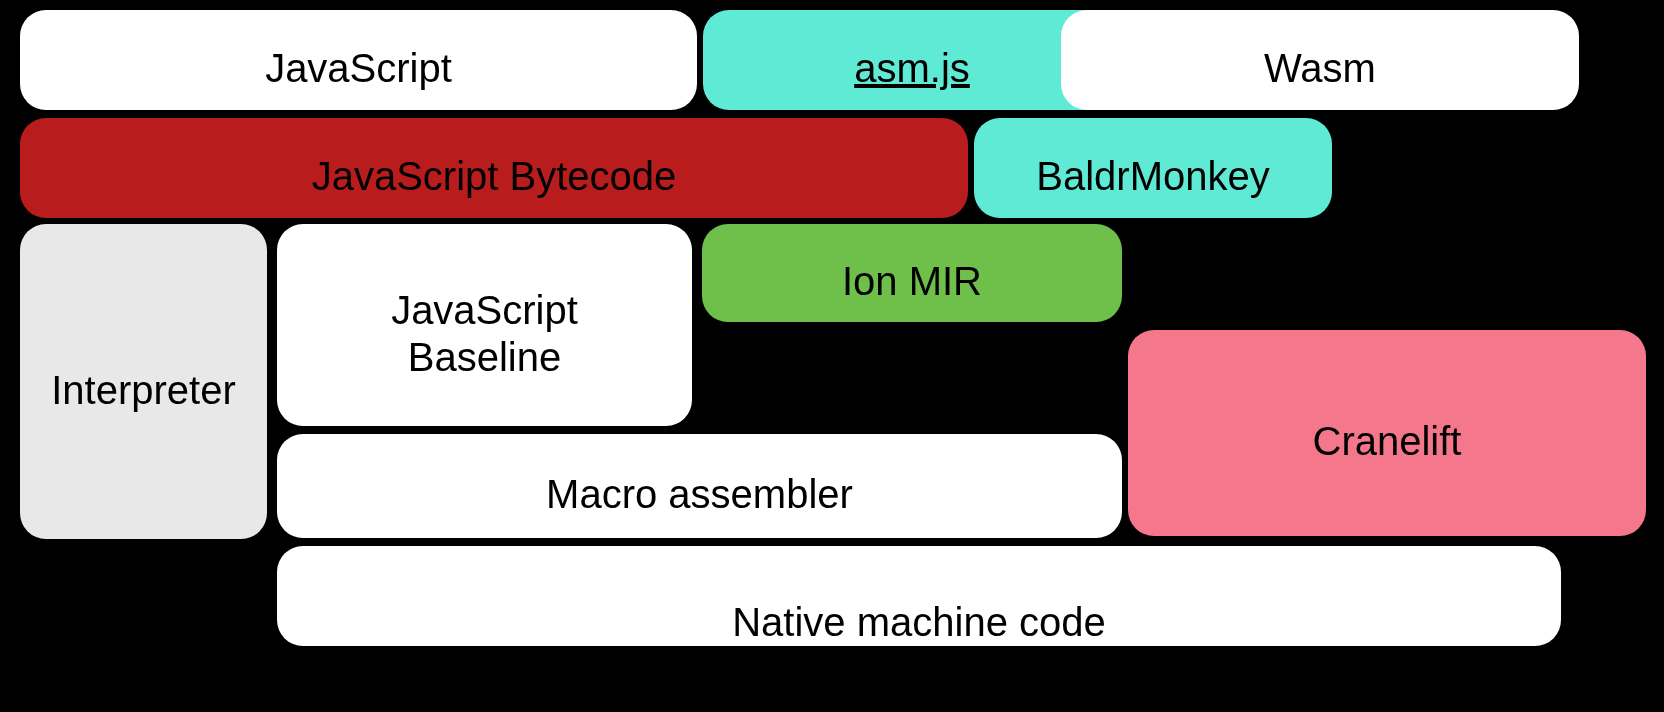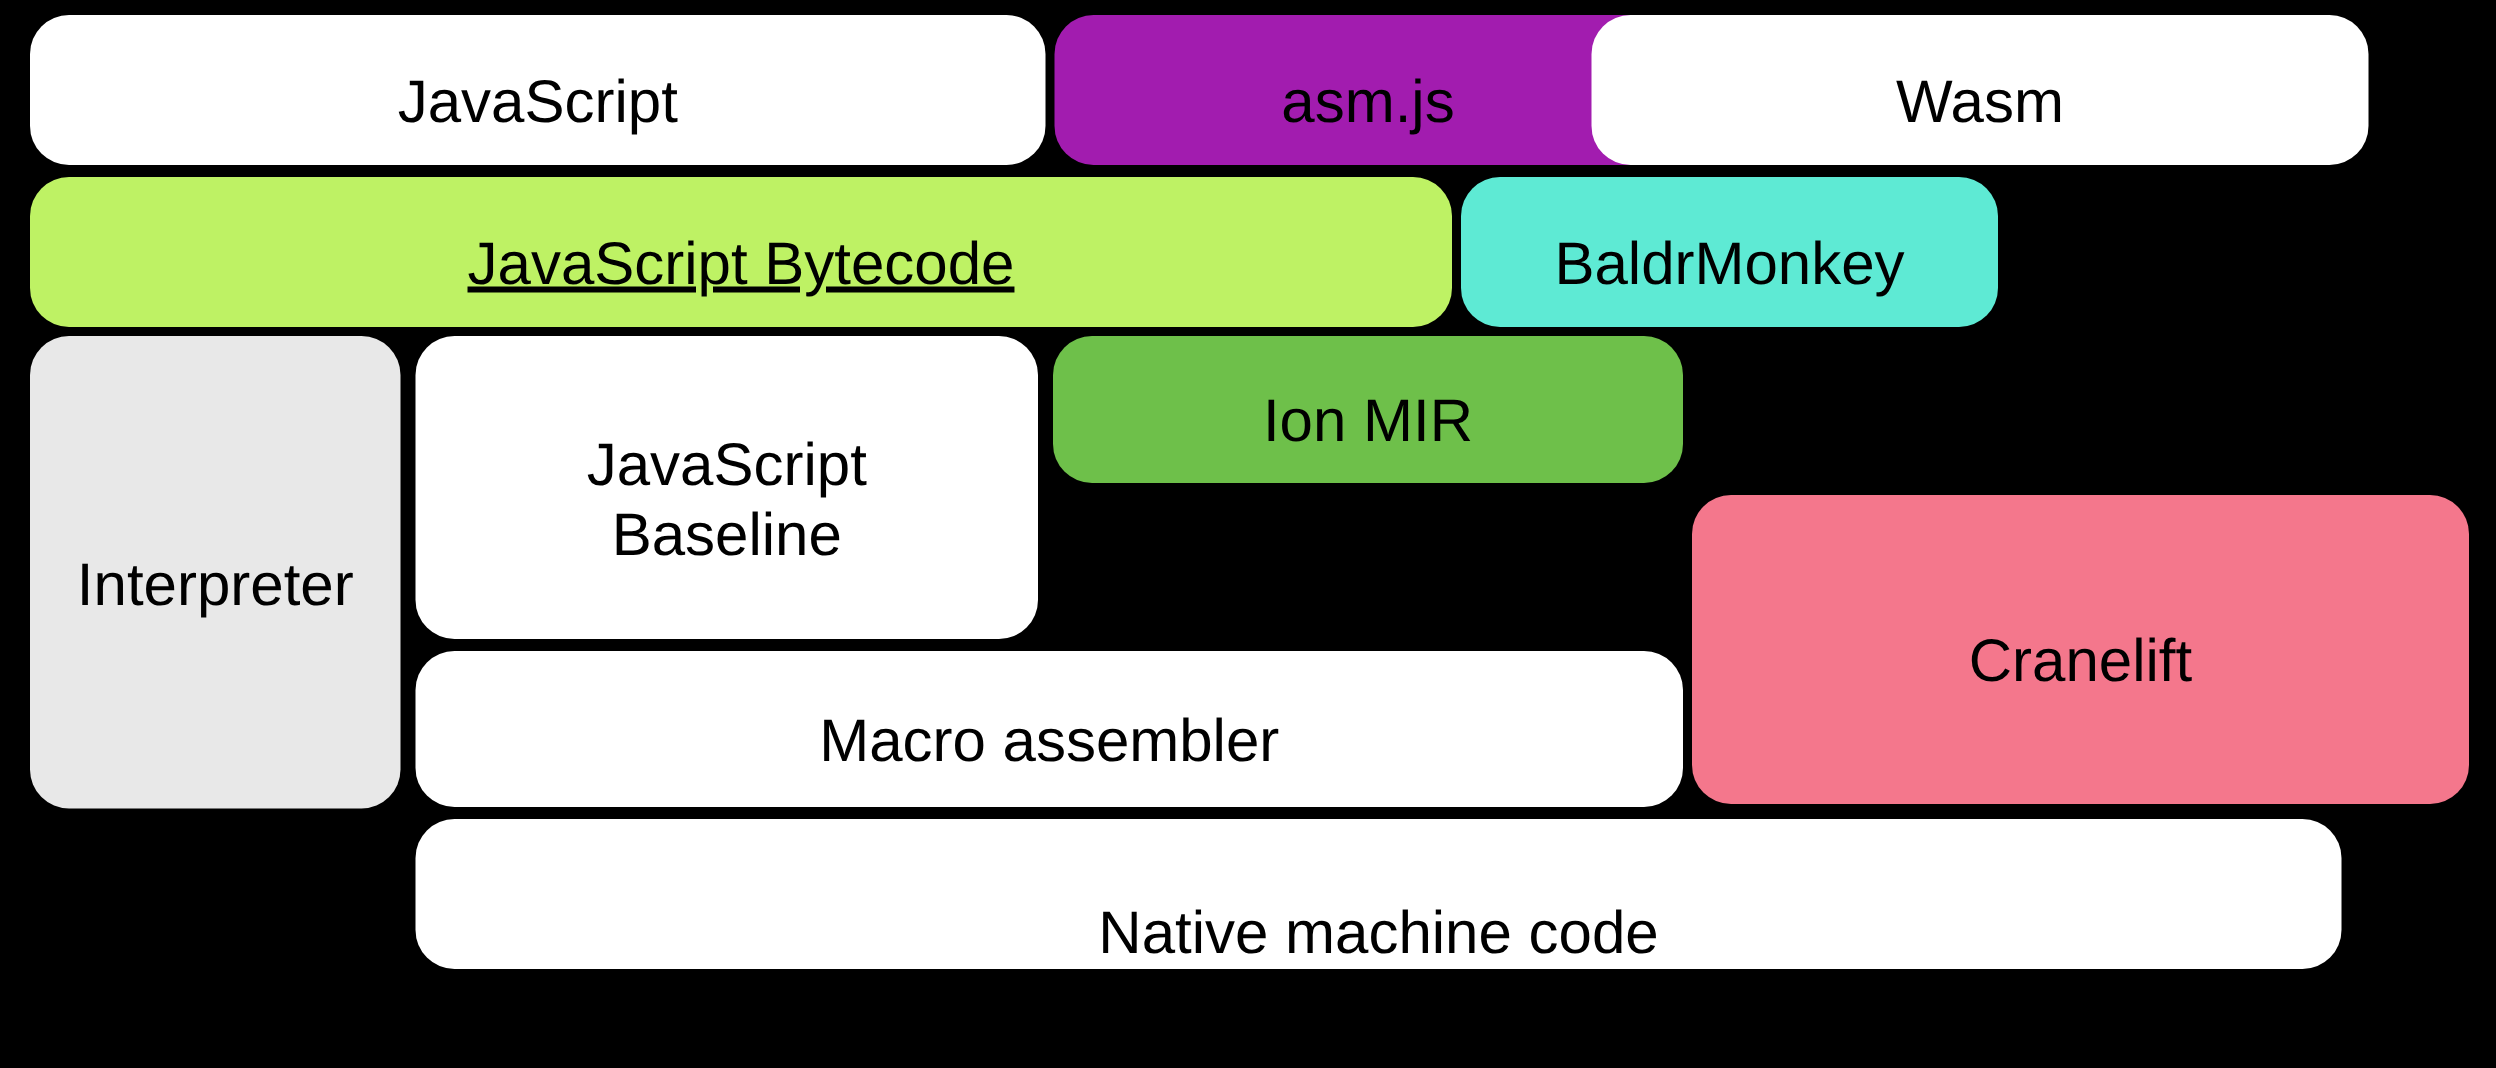--- a/index.html
+++ b/index.html
@@ -36,23 +36,23 @@
     padding: 0 10px;
     white-space: pre-line;
     margin-top: 18px;
   }
 </style>
 </head>
 <body>
 
 <div id="canvas">
     <div class="node" style="left: 20px; top: 10px; width: 677px; height: 100px; background: rgb(255, 255, 255);"><span class="node-label">JavaScript</span></div>
-    <div class="node" style="left: 703px; top: 10px; width: 418px; height: 100px; background: #a21caf;"><span class="node-label">asm.js</span></div>
+    <div class="node" style="left: 703px; top: 10px; width: 418px; height: 100px; background: #5eead4; text-decoration: underline;"><span class="node-label">asm.js</span></div>
     <div class="node" style="left: 1061px; top: 10px; width: 518px; height: 100px; background: rgb(255, 255, 255);"><span class="node-label">Wasm</span></div>
-    <div class="node" style="left: 20px; top: 118px; width: 948px; height: 100px; background: #bef264; text-decoration: underline;"><span class="node-label">JavaScript Bytecode</span></div>
+    <div class="node" style="left: 20px; top: 118px; width: 948px; height: 100px; background: #b91c1c;"><span class="node-label">JavaScript Bytecode</span></div>
     <div class="node" style="left: 974px; top: 118px; width: 358px; height: 100px; background: #5eead4;"><span class="node-label">BaldrMonkey</span></div>
     <div class="node" style="left: 20px; top: 224px; width: 247px; height: 315px; background: rgb(232, 232, 232);"><span class="node-label">Interpreter</span></div>
     <div class="node" style="left: 277px; top: 224px; width: 415px; height: 202px; background: rgb(255, 255, 255);"><span class="node-label">JavaScript
 Baseline</span></div>
     <div class="node" style="left: 702px; top: 224px; width: 420px; height: 98px; background: rgb(110, 192, 74);"><span class="node-label">Ion MIR</span></div>
     <div class="node" style="left: 1128px; top: 330px; width: 518px; height: 206px; background: rgb(244, 119, 140);"><span class="node-label">Cranelift</span></div>
     <div class="node" style="left: 277px; top: 434px; width: 845px; height: 104px; background: rgb(255, 255, 255);"><span class="node-label">Macro assembler</span></div>
     <div class="node" style="left: 277px; top: 546px; width: 1284px; height: 100px; background: rgb(255, 255, 255); align-items: flex-end;"><span class="node-label">Native machine code</span></div>
   </div>
 

